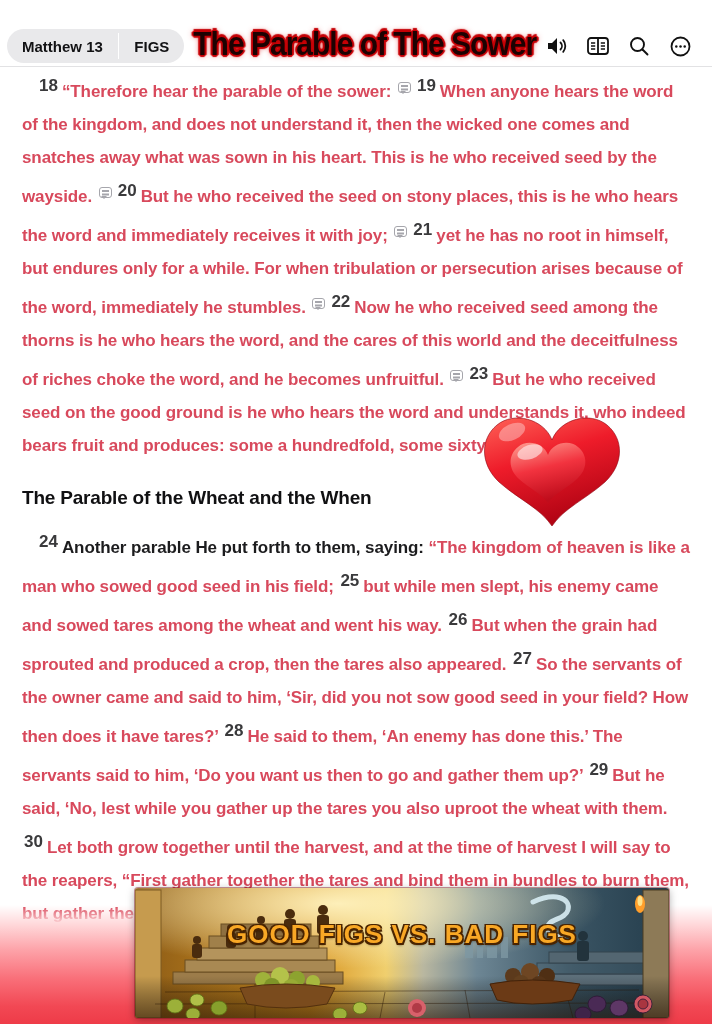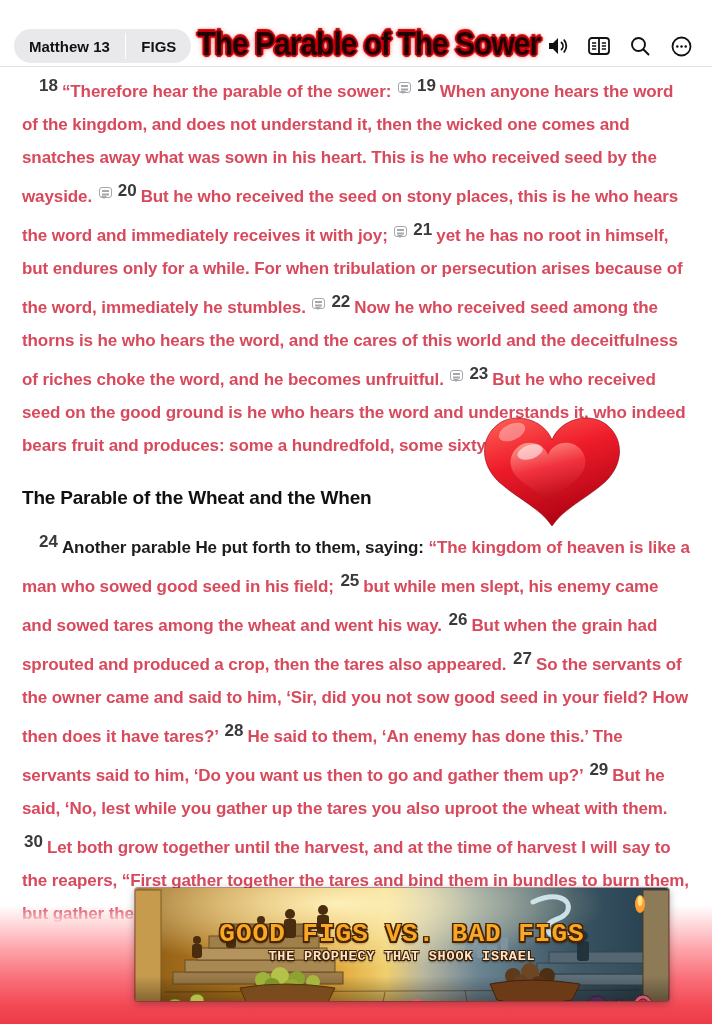--- a/index.html
+++ b/index.html
@@ -7,21 +7,21 @@
   body {
     font-family:"Liberation Sans", sans-serif;
     background:#ffffff;
     position:relative;
   }
 
   
   .toolbar {
     position:absolute; top:0; left:0; right:0; height:67px;
     background:#ffffff; border-bottom:1px solid #e2e2e4;
-    display:flex; align-items:center; padding:26px 14px 0 14px;
+    display:flex; align-items:center; padding:26px 14px 0 7px;
     z-index:5;
     justify-content:space-between;
   }
   .ref-pill {
     display:flex; align-items:stretch; background:#e9e9eb;
     border-radius:17px; height:34px; overflow:hidden; flex:none;
   }
   .ref-pill .seg {
     display:flex; align-items:center; padding:0 15px;
     font-size:15px; font-weight:700; color:#121214; cursor:pointer;
@@ -91,25 +91,24 @@
   
   .bottom-gradient {
     position:absolute; left:0; right:0; top:905px; height:119px; z-index:2;
     background:linear-gradient(180deg,
       rgba(255,255,255,0) 0%, #ffd9db 16%, #fda2a8 38%,
       #f96f79 62%, #f24854 85%, #ee3b48 100%);
   }
 
   
   .banner {
-    position:absolute; left:135px; top:888px; width:534px; height:113px;
+    position:absolute; left:135px; top:888px; width:534px; height:130px;
     z-index:4; border-radius:3px; overflow:hidden;
     box-shadow:0 0 0 1px rgba(130,25,35,.45), 0 2px 8px rgba(0,0,0,.35);
     cursor:pointer;
-    font-family:Liberation Mono, monospace;
   }
   .banner svg { position:absolute; inset:0; }
   .banner-text {
     position:absolute; left:0; right:0; top:32px; z-index:2; text-align:center;
   }
   .banner-title {
     font-size:26px; font-weight:900; letter-spacing:1px; line-height:28px;
     color:var(--banner-title,#f9a825);
     text-shadow:
       -1.5px -1.5px 0 #4a2400, 1.5px -1.5px 0 #4a2400,
@@ -321,15 +320,14 @@
     <g stroke="#2c1733" stroke-width="0.8">
       <ellipse cx="462" cy="116" rx="9" ry="8" fill="#4a2a55"></ellipse>
       <ellipse cx="484" cy="120" rx="9" ry="8" fill="#5e3766"></ellipse>
       <circle cx="508" cy="116" r="9" fill="#d15863"></circle>
         <circle cx="508" cy="116" r="5" fill="#a93540"></circle>
       <ellipse cx="448" cy="126" rx="8" ry="7" fill="#3f2449"></ellipse>
     </g>
   </svg>
   <figcaption class="banner-text">
     <div class="banner-title">GOOD FIGS VS. BAD FIGS</div>
-    <div class="banner-subtitle">THE PROPHECY THAT SHOOK ISRAEL</div>
   </figcaption>
 </figure>
 
 </body></html>

